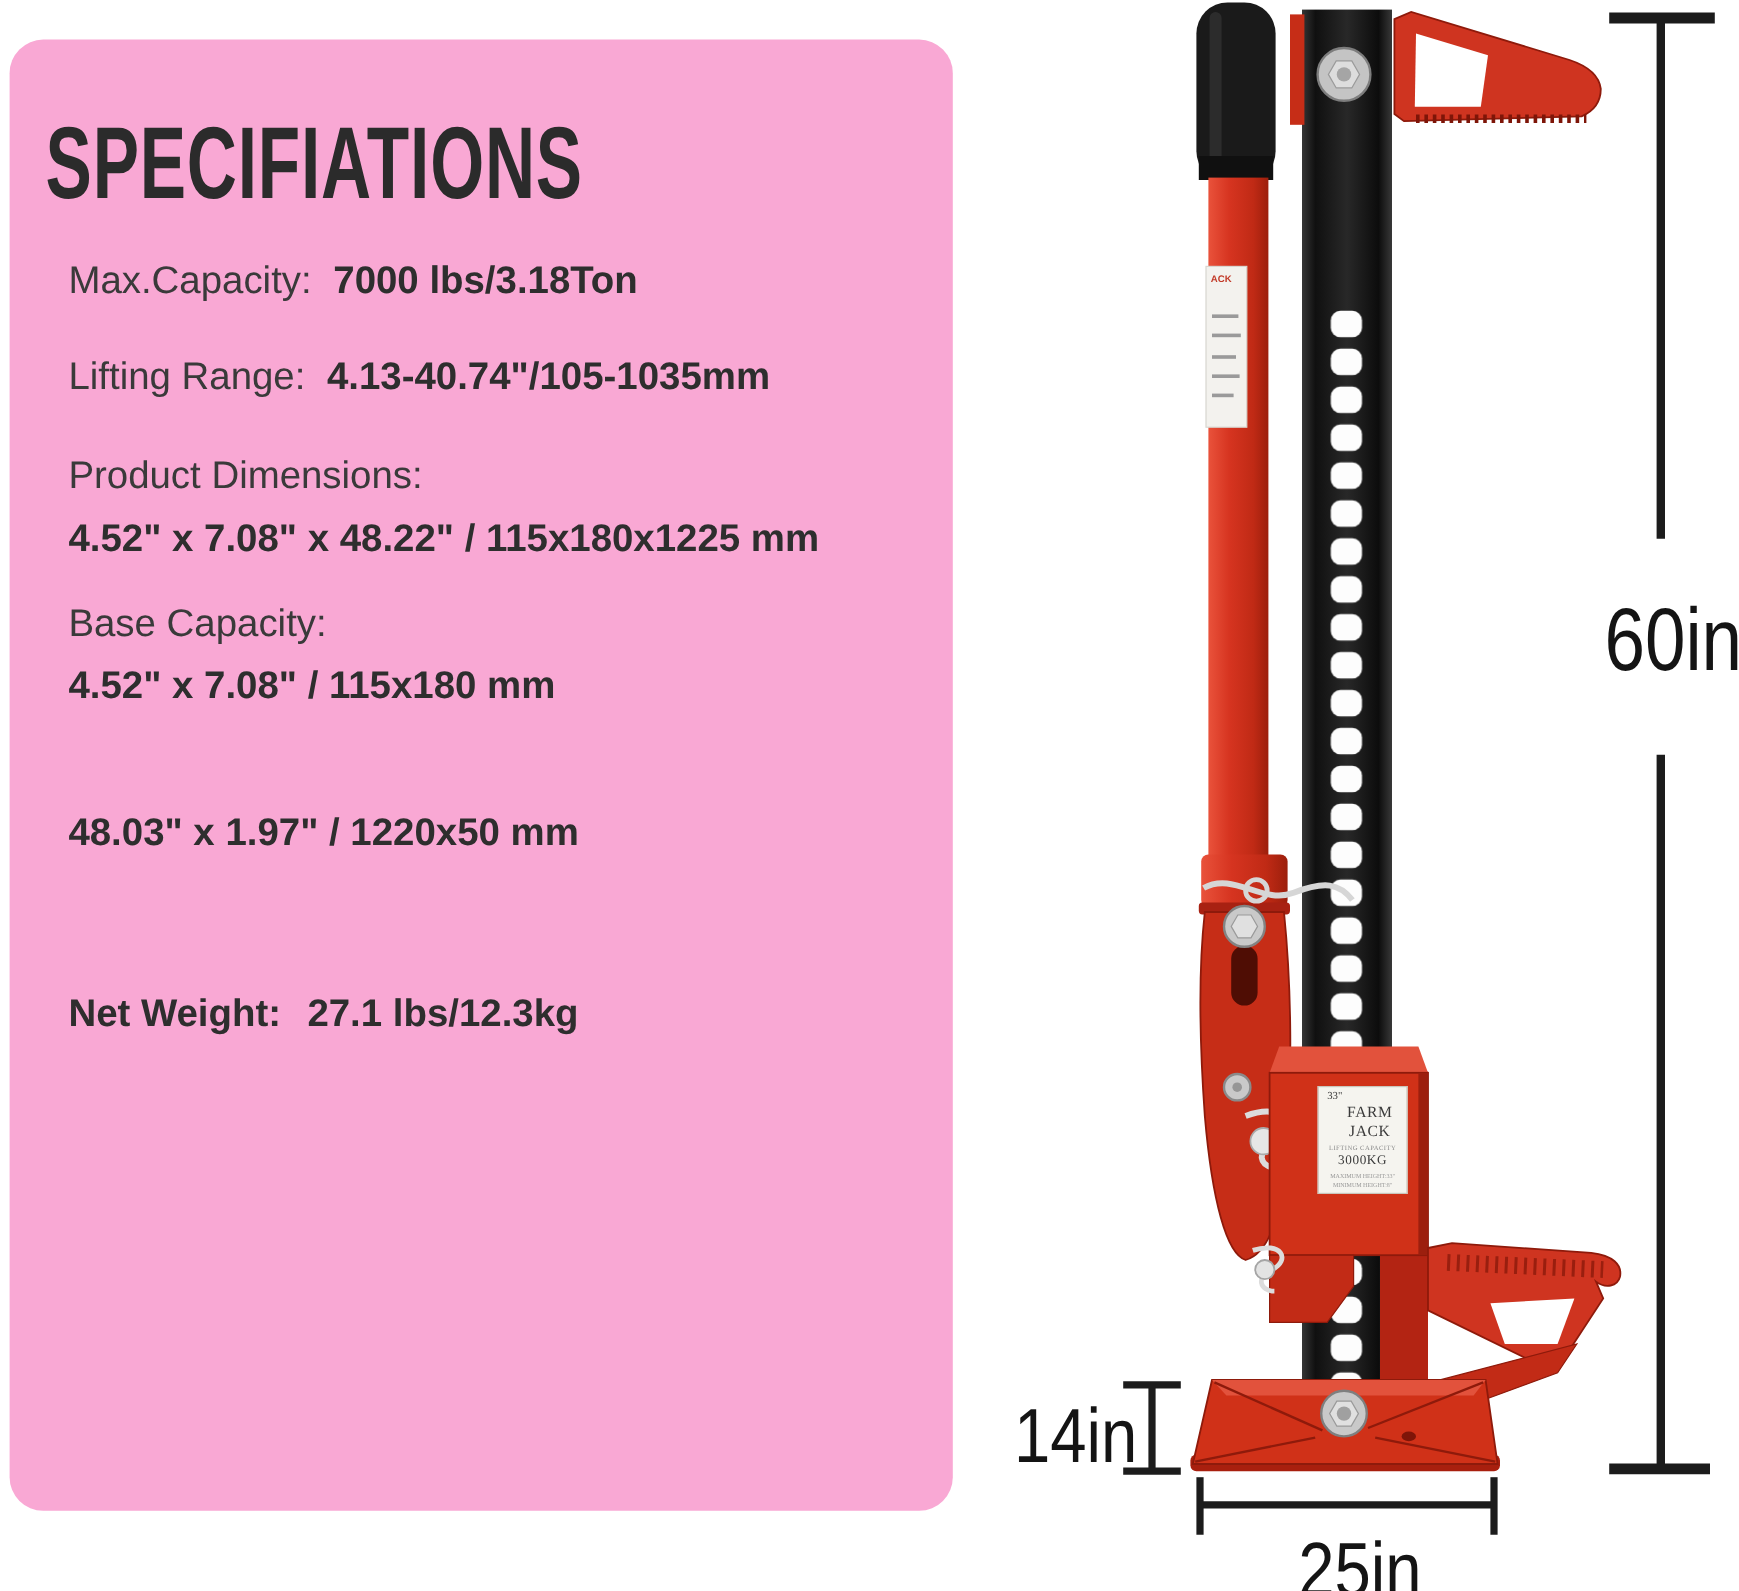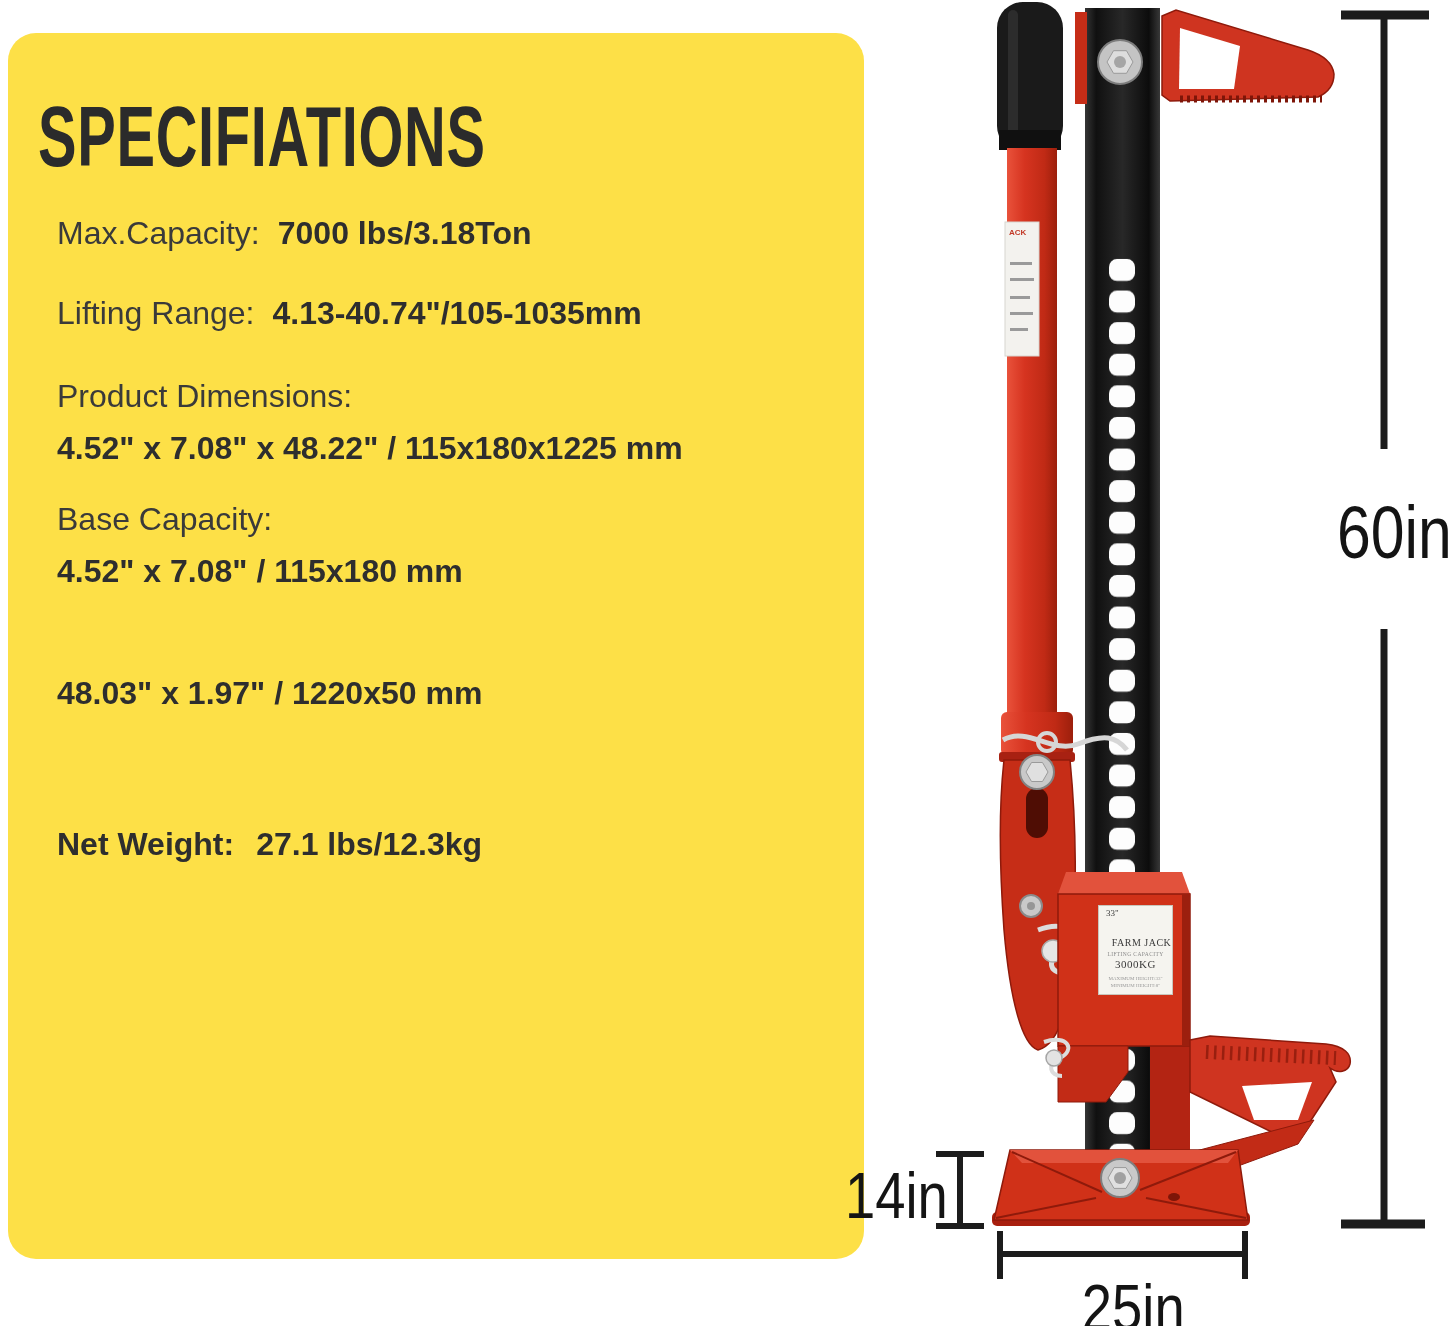--- a/index.html
+++ b/index.html
@@ -1,20 +1,20 @@
 <!DOCTYPE html>
 <html><head>
 <meta charset="utf-8">
 <style>
   html,body{margin:0;padding:0;background:#ffffff;}
   .canvas{position:relative;width:1449px;height:1326px;background:#ffffff;overflow:hidden;
           font-family:"Liberation Sans",sans-serif;}
   
-  .spec-panel{position:absolute;left:8px;top:33px;width:856px;height:1226px;
-              background:#fde047;border-radius:28px;}
+  .spec-panel{position:absolute;left:8px;top:33px;width:786px;height:1226px;
+              background:#f9a8d4;border-radius:28px;}
   .title{position:absolute;left:30px;top:61px;margin:0;font-size:85px;font-weight:700;
          color:#2b2b2b;line-height:1;white-space:nowrap;letter-spacing:1px;
          transform:scaleX(0.68);transform-origin:left top;}
   .spec-row{position:absolute;left:49px;font-size:32px;line-height:1.15;color:#3a3a3a;white-space:nowrap;}
   .spec-label{font-weight:400;}
   .spec-value{font-weight:700;color:#2e2e2e;}
   .inline .spec-value{margin-left:18px;}
   .boldlabel .spec-label{font-weight:700;color:#2e2e2e;}
   .boldlabel .spec-value{margin-left:22px;}
   .r1{top:182px}.r2{top:262px}
@@ -22,21 +22,21 @@
   .r4a{top:468px}.r4b{top:520px}
   .r5a{top:589px}.r5b{top:642px}
   .r6{top:717px}.r7{top:793px}
   
   .jack{position:absolute;left:0;top:0;width:1449px;height:1326px;}
   
   .jack-label{position:absolute;left:1098px;top:905px;width:75px;height:90px;
               background:#f5f4ef;border:1px solid #c9c6bc;box-sizing:border-box;
               text-align:center;color:#3a3a3a;font-family:"Liberation Serif",serif;overflow:hidden;}
   .lbl-size{font-size:9px;text-align:left;padding-left:7px;margin-top:2px;}
-  .lbl-name{font-size:10px;letter-spacing:.5px;margin-top:19px;padding-left:12px;}
+  .lbl-name{font-size:13px;letter-spacing:.5px;margin-top:1px;padding-left:12px;}
   .lbl-cap-caption{font-size:5.5px;color:#8a8a8a;margin-top:3px;letter-spacing:.4px;}
   .lbl-capacity{font-size:11px;margin-top:1px;letter-spacing:.5px;}
   .lbl-max{font-size:5px;color:#9a9a9a;margin-top:6px;line-height:1.35;}
   .lbl-min{font-size:5px;color:#9a9a9a;line-height:1.35;}
   
   .sticker-frag{position:absolute;left:1009px;top:228px;font-size:8px;font-weight:700;color:#c23a28;}
   
   .dim{position:absolute;line-height:1;color:#141414;white-space:nowrap;
        transform-origin:left top;}
   .dim-60{left:1337px;top:496px;font-size:74px;transform:scaleX(0.82);}

